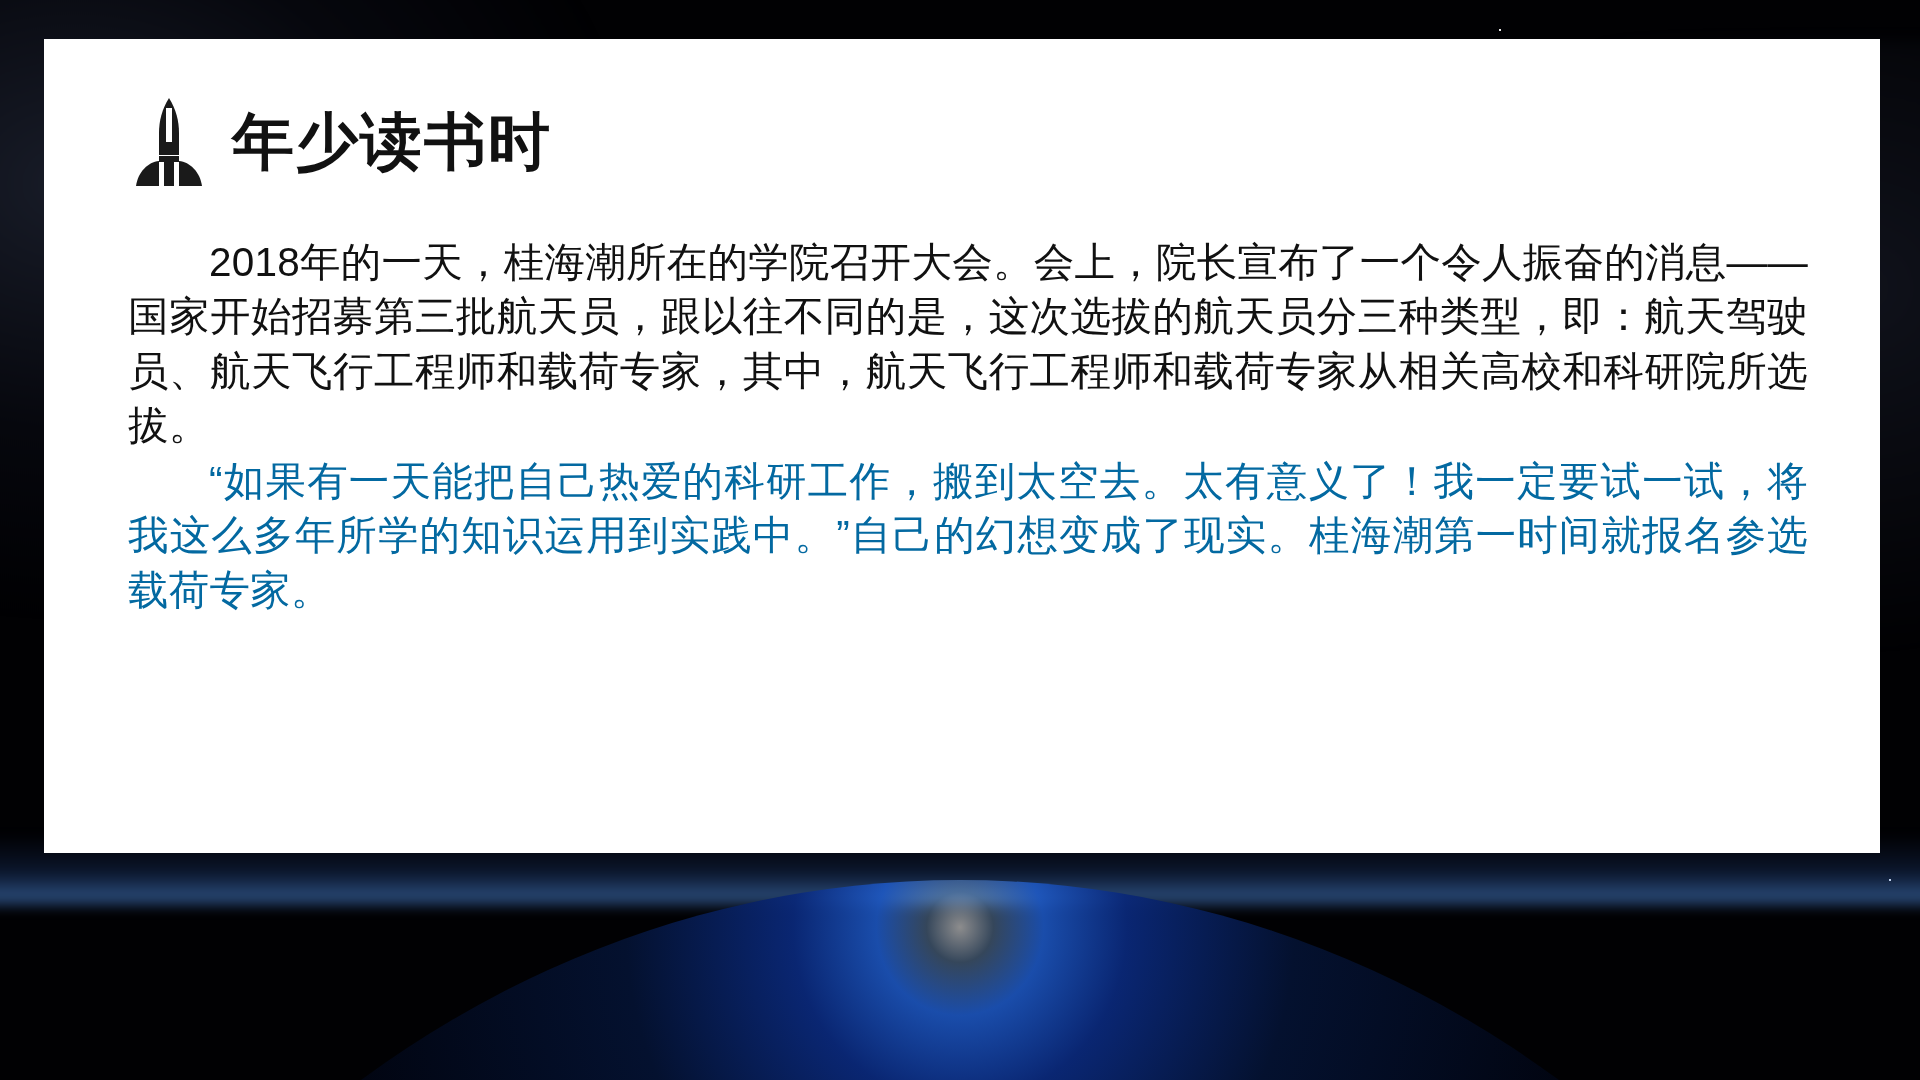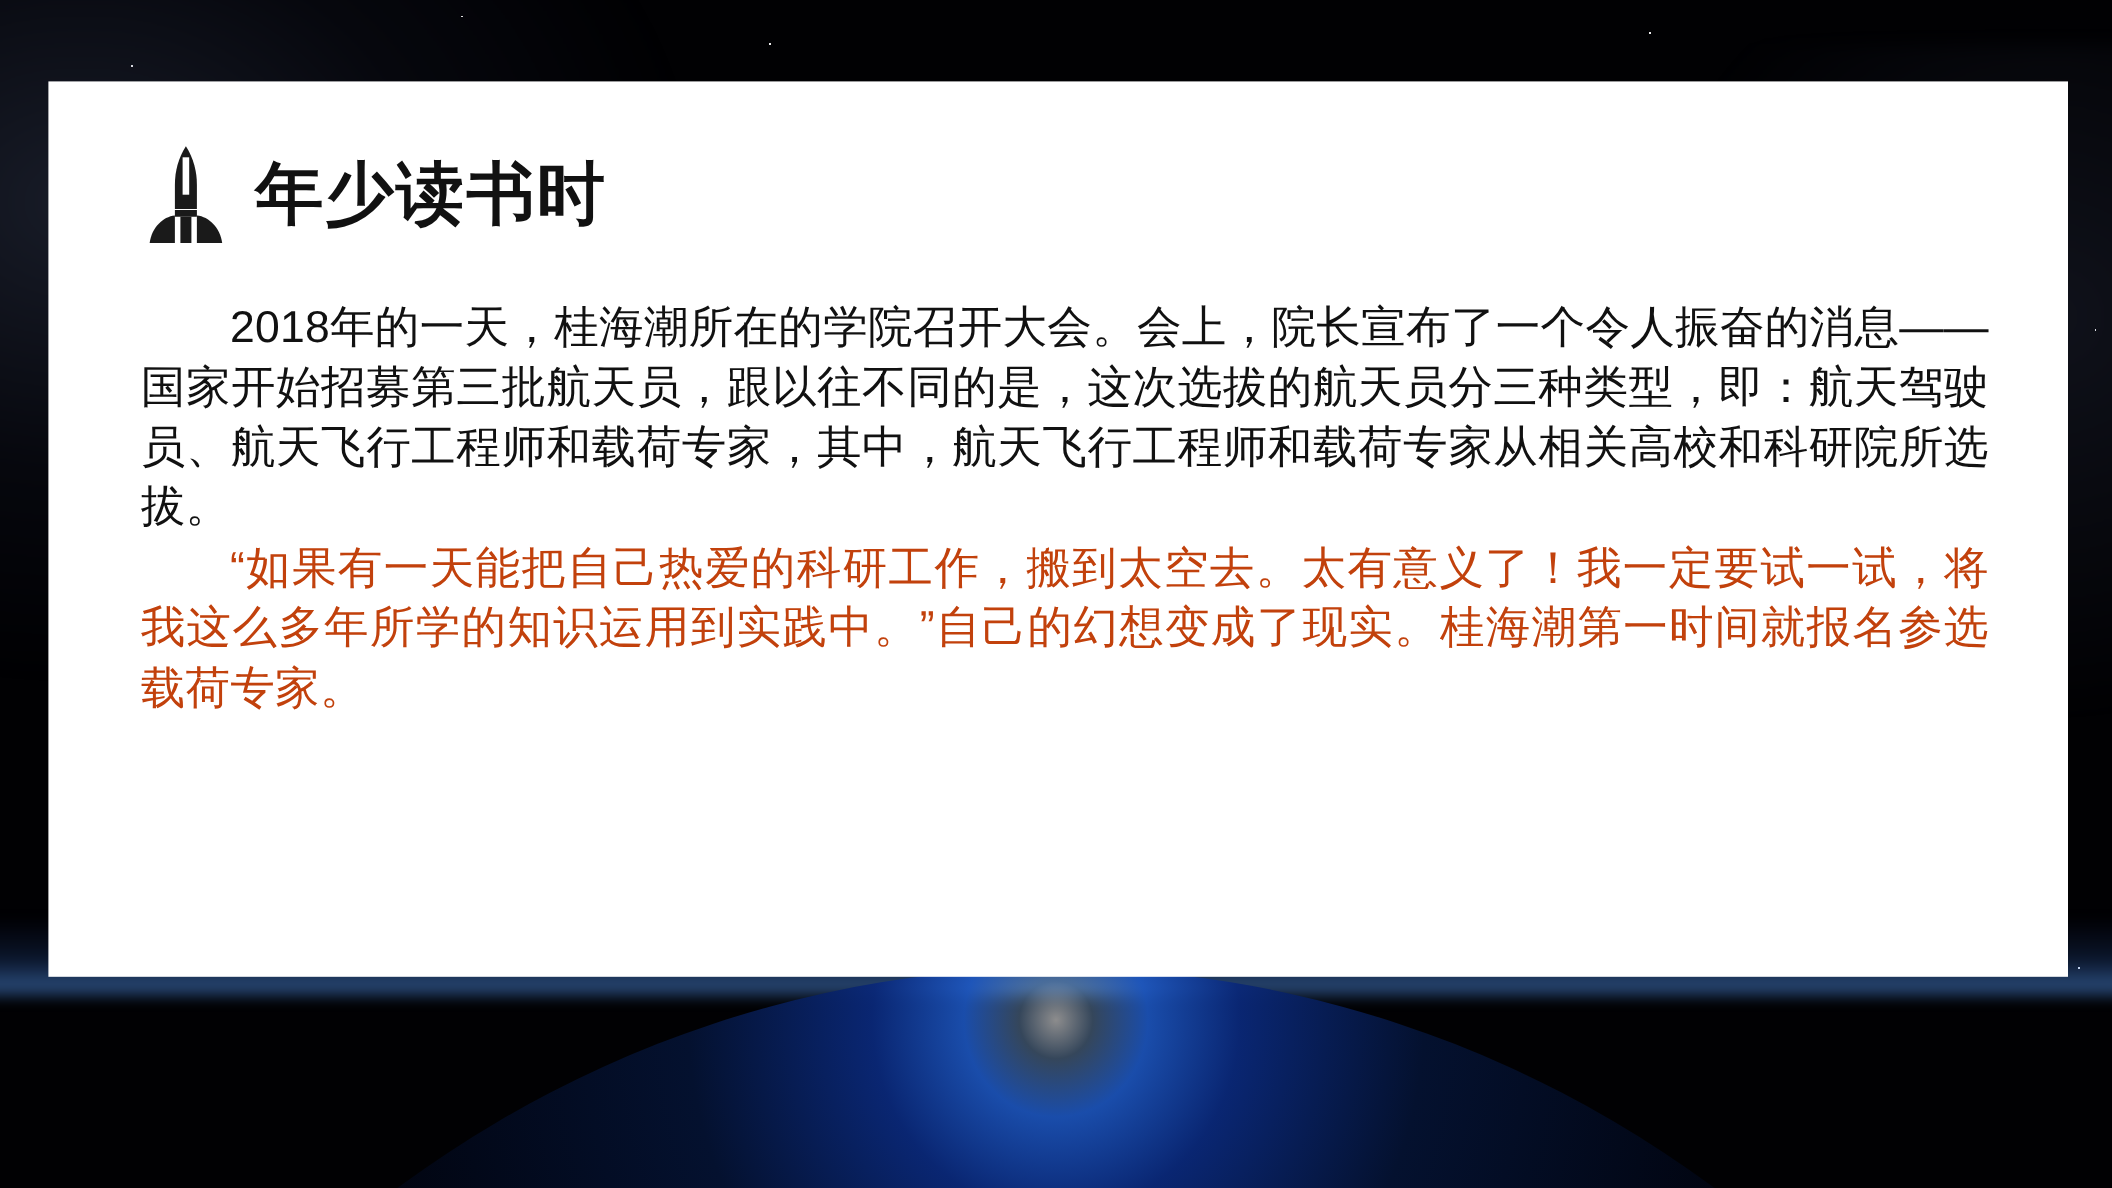--- a/index.html
+++ b/index.html
@@ -85,21 +85,20 @@
 
   
   .card {
     position: absolute;
     left: 44px;
     top: 39px;
     width: 1836px;
     height: 814px;
     background: #ffffff;
     box-shadow: 0 0 0 0 rgba(0,0,0,0);
-    margin-top: 35px;
   }
 
   .title-row {
     position: absolute;
     left: 86px;
     top: 30px;
     display: flex;
     align-items: center;
     gap: 24px;
   }
@@ -127,21 +126,21 @@
     font-size: 40.5px;
     line-height: 1.345;
     color: #111111;
     text-indent: 2em;
     text-align: justify;
     text-justify: inter-character;
     margin: 0 0 1px 0;
     letter-spacing: .2px;
   }
   .para.red {
-    color: #c2410c;
+    color: #0369a1;
   }
 </style>
 </head>
 <body>
 
 <div class="slide">
   <div class="starfield"></div>
   <div class="nebula"></div>
   <div class="nebula2"></div>
   <div class="earth-glow"></div>

